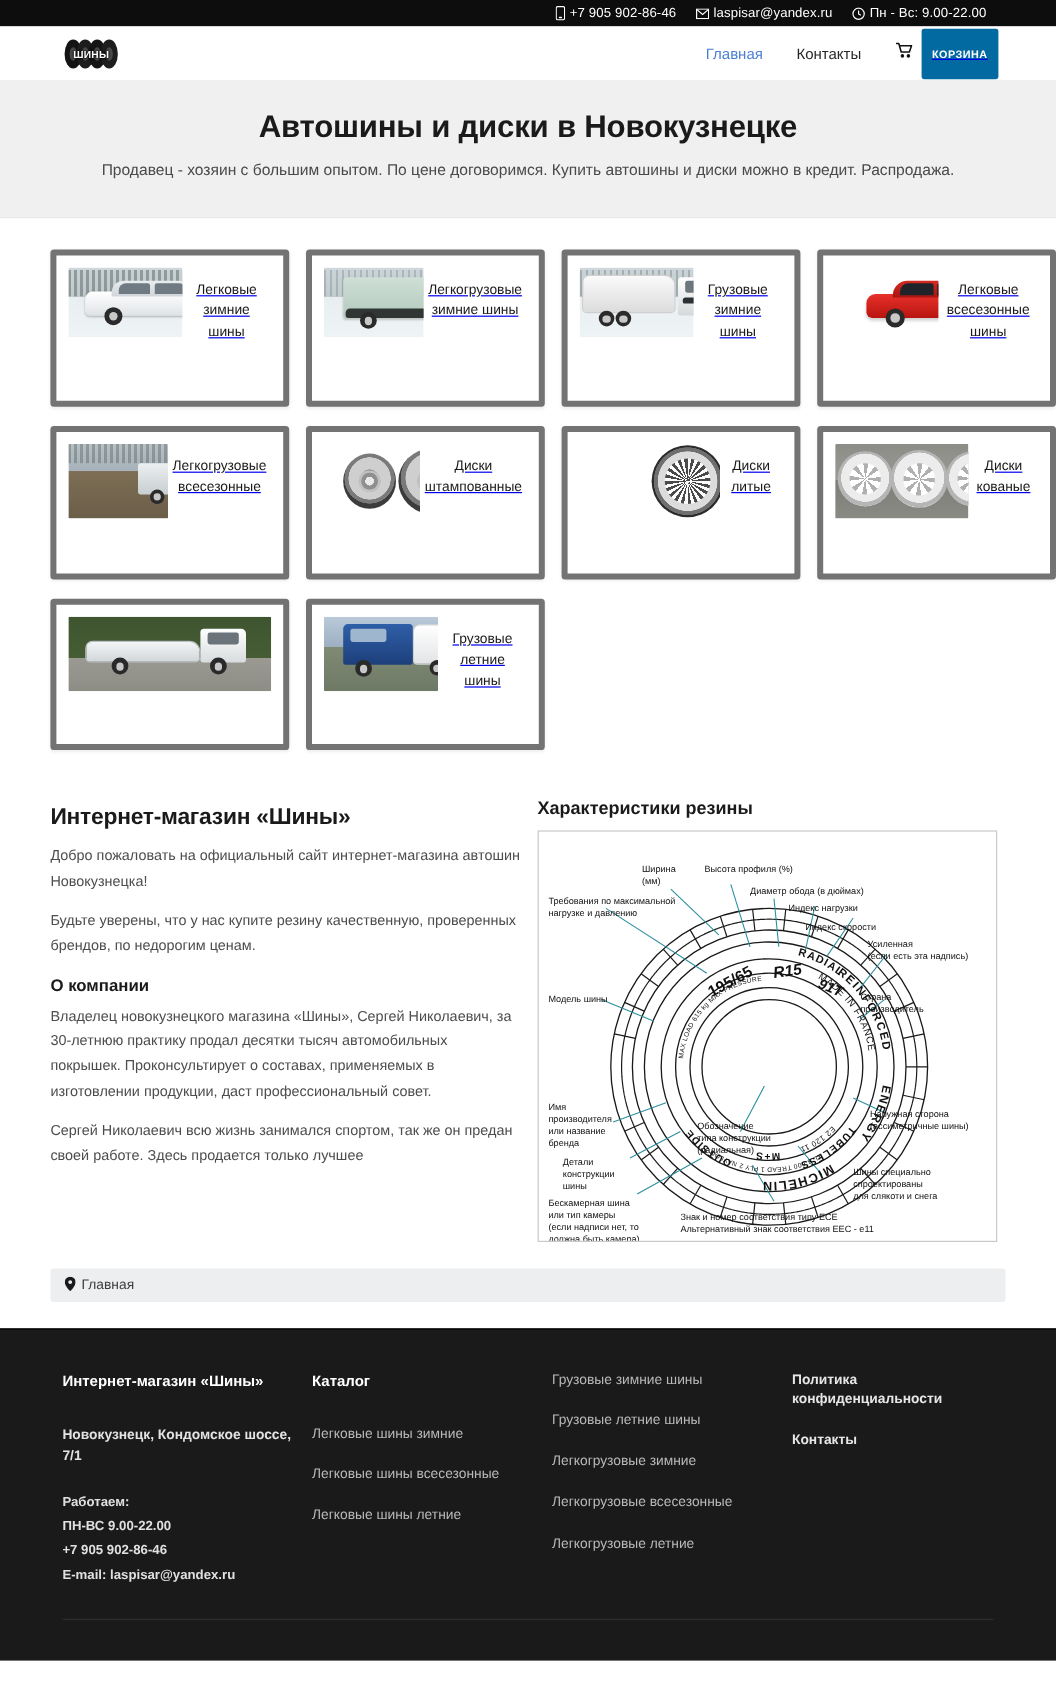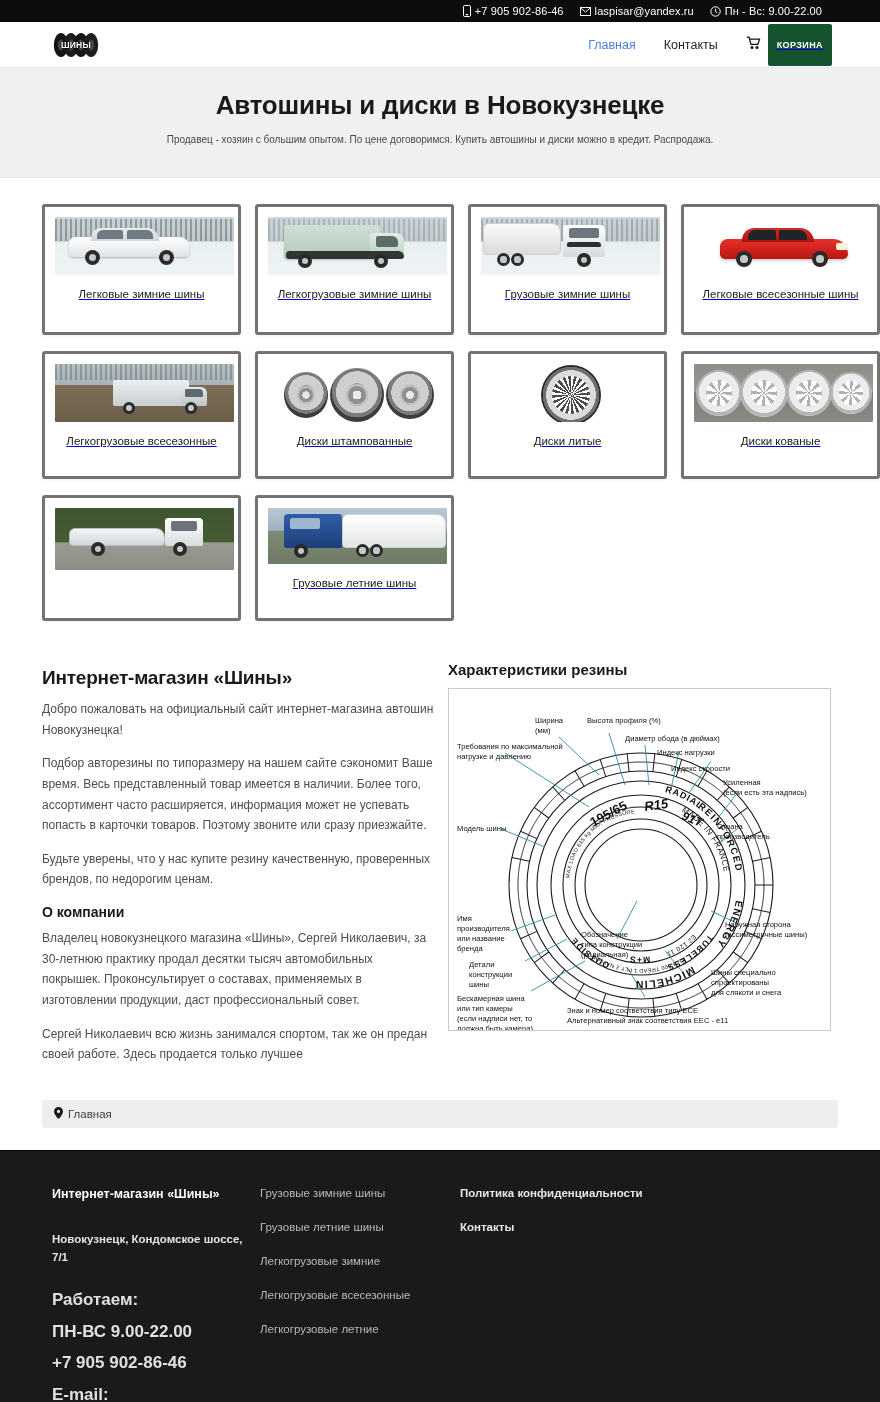--- a/index.html
+++ b/index.html
@@ -72,21 +72,21 @@
   }
   .nav-link {
     font-size: 12.5px;
     text-decoration: none;
     color: #262626;
     white-space: nowrap;
   }
   .nav-link.active { color: #4a7fd4; }
   .cart-wrap { display: flex; align-items: center; gap: 7px; }
   .cart-badge {
-    background: #14532d;
+    background: #0369a1;
     color: #ffffff;
     font-size: 9px;
     font-weight: bold;
     letter-spacing: .4px;
     padding: 16px 9px;
     border-radius: 2px;
     white-space: nowrap;
   }
 
   
@@ -97,39 +97,39 @@
     border-bottom: 1px solid #e6e6e6;
   }
   .hero-title {
     font-size: 26px;
     font-weight: bold;
     color: #1a1a1a;
     letter-spacing: -.2px;
     margin-bottom: 12px;
   }
   .hero-sub {
-    font-size: 10px;
+    font-size: 13px;
     color: #4a4a4a;
     line-height: 1.4;
     text-align: center;
   }
 
   
   .cards-wrap { padding: 26px 42px 10px; background: #fff; }
   .card-row { display: flex; gap: 14px; margin-bottom: 16px; }
   .card {
     background: #ffffff;
-    border: 3px solid #737373;
+    border: 5px solid #737373;
     border-radius: 3px;
     box-shadow: 0 1px 3px rgba(0,0,0,.07);
     width: 199px;
     flex: 0 0 199px;
     padding: 10px 10px 0;
     display: flex;
-    flex-direction: column;
+    flex-direction: row;
   }
   .card-media {
     width: 179px;
     height: 58px;
     overflow: hidden;
     border-radius: 1px;
     position: relative;
     background: #ffffff;
   }
   .card-media.h70 { height: 62px; }
@@ -275,21 +275,21 @@
     line-height: 1.5;
     margin-bottom: 26px;
   }
   .f-addr {
     font-size: 11.5px;
     font-weight: bold;
     color: #e3e3e3;
     line-height: 1.6;
     margin-bottom: 18px;
   }
-  .f-hours { font-size: 17px; color: #e0e0e0; line-height: 1.85; font-weight: bold; }
+  .f-hours { font-size: 11px; color: #e0e0e0; line-height: 1.85; font-weight: bold; }
   .f-link {
     display: block;
     font-size: 11.5px;
     color: #b9b9b9;
     text-decoration: none;
     margin-bottom: 18px;
     line-height: 1.4;
   }
   .f-link:first-of-type { margin-top: 0; }
   .footer-bottom {
@@ -517,21 +517,20 @@
       <span class="card-spacer"></span>
     </a>
   </div>
 </div>
 
 <div class="content">
 
   <div class="col-left">
     <h2 class="h2">Интернет-магазин «Шины»</h2>
     <p class="para">Добро пожаловать на официальный сайт интернет-магазина автошин Новокузнецка!</p>
-    <p class="para">Подбор авторезины по типоразмеру на нашем сайте сэкономит Ваше время. Весь представленный товар имеется в наличии. Более того, ассортимент часто расширяется, информация может не успевать попасть в карточки товаров. Поэтому звоните или сразу приезжайте.</p>
     <p class="para">Будьте уверены, что у нас купите резину качественную, проверенных брендов, по недорогим ценам.</p>
     <h3 class="h3">О компании</h3>
     <p class="para">Владелец новокузнецкого магазина «Шины», Сергей Николаевич, за 30-летнюю практику продал десятки тысяч автомобильных покрышек. Проконсультирует о составах, применяемых в изготовлении продукции, даст профессиональный совет.</p>
     <p class="para">Сергей Николаевич всю жизнь занимался спортом, так же он предан своей работе. Здесь продается только лучшее</p>
   </div>
 
   <div class="col-right">
     <h2 class="h2-right">Характеристики резины</h2>
 
     <div class="diagram-box">
@@ -710,20 +709,26 @@
         <div>Работаем:</div>
         <div>ПН-ВС 9.00-22.00</div>
         <div>+7 905 902-86-46</div>
         <div>
           <span>E-mail:</span>
           <span>laspisar@yandex.ru</span>
         </div>
       </div>
     </div>
 
+    <div class="fcol2">
+      <div class="f-title">Каталог</div>
+      <a class="f-link" href="#">Легковые шины зимние</a>
+      <a class="f-link" href="#">Легковые шины всесезонные</a>
+      <a class="f-link" href="#">Легковые шины летние</a>
+    </div>
 
     <div class="fcol3">
       <a class="f-link" href="#">Грузовые зимние шины</a>
       <a class="f-link" href="#">Грузовые летние шины</a>
       <a class="f-link" href="#">Легкогрузовые зимние</a>
       <a class="f-link" href="#">Легкогрузовые всесезонные</a>
       <a class="f-link" href="#">Легкогрузовые летние</a>
     </div>
 
     <div class="fcol4">

